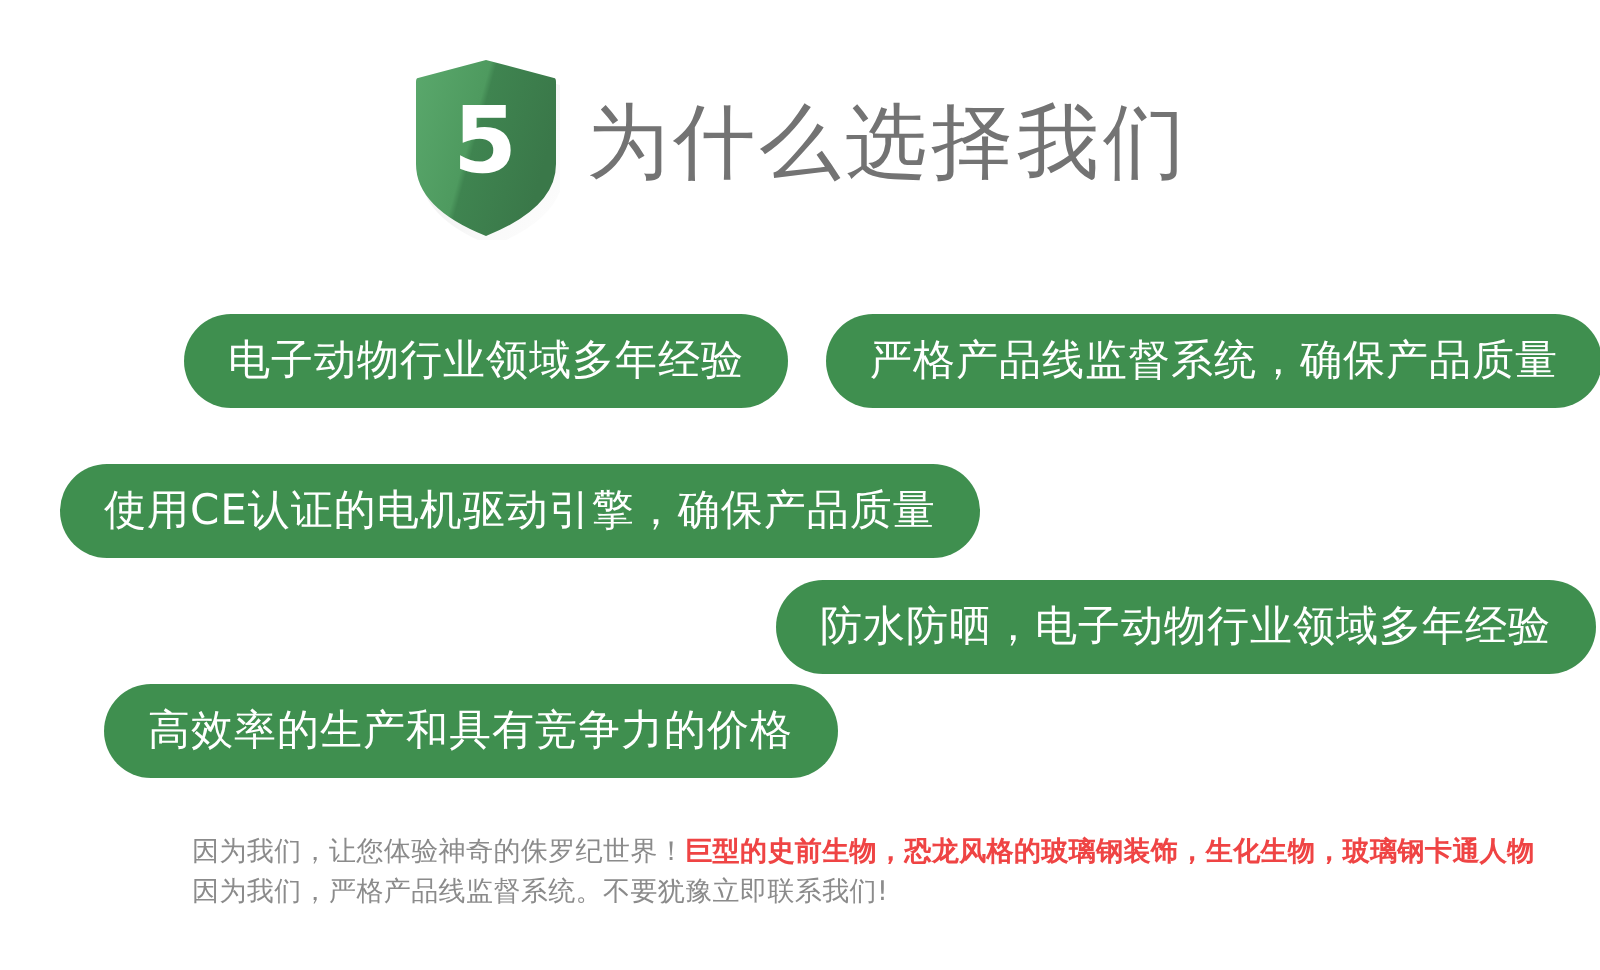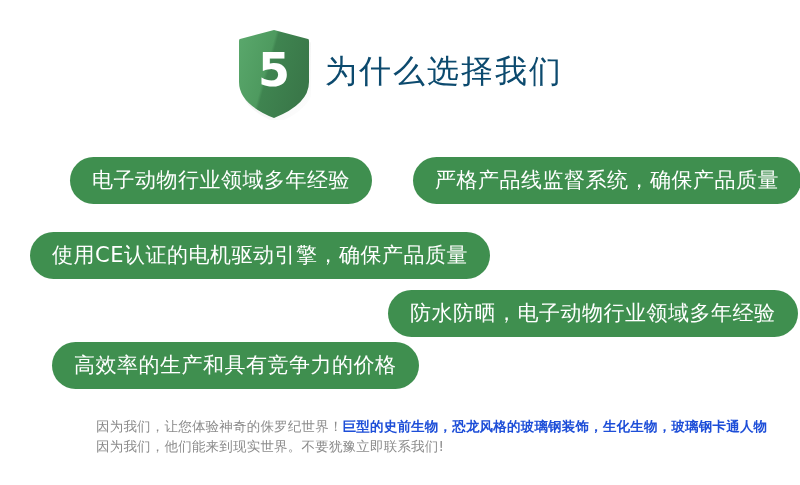--- a/index.html
+++ b/index.html
@@ -48,22 +48,22 @@
     justify-content: center;
     color: #ffffff;
     font-size: 46px;
     font-weight: bold;
     line-height: 1;
     padding-bottom: 8px;
     box-sizing: border-box;
     letter-spacing: 0;
   }
   .header-title {
-    font-size: 32px;
-    color: #0c4a6e;
+    font-size: 41px;
+    color: #737373;
     letter-spacing: 2px;
     line-height: 1;
     white-space: nowrap;
     padding-bottom: 6px;
   }
 
   
   .pill {
     position: absolute;
     background: #3f8f4f;
@@ -72,40 +72,40 @@
     font-size: 21px;
     line-height: 1;
     display: flex;
     align-items: center;
     justify-content: center;
     padding: 13px 22px;
     box-sizing: border-box;
     white-space: nowrap;
     letter-spacing: 0.5px;
   }
-  .pill-1 { left: 70px;  top: 157px; }
+  .pill-1 { left: 92px;  top: 157px; }
   .pill-2 { left: 413px; top: 157px; }
   .pill-3 { left: 30px;  top: 232px; }
   .pill-4 { left: 388px; top: 290px; }
   .pill-5 { left: 52px;  top: 342px; }
 
   
   .footer {
     position: absolute;
     left: 96px;
     top: 416px;
     width: 660px;
     font-size: 13.5px;
     line-height: 20px;
     color: #8b8b8b;
     letter-spacing: 0.2px;
   }
   .footer-line { white-space: nowrap; }
   .em-red {
-    color: #1d4ed8;
+    color: #ef4444;
     font-weight: bold;
   }
 </style>
 </head>
 <body>
 
 <div class="header">
 
   <div class="badge-wrap">
     <svg class="badge-shield" viewBox="0 0 74 92">
@@ -137,14 +137,14 @@
 <div class="pill pill-3">使用CE认证的电机驱动引擎，确保产品质量</div>
 
 <div class="pill pill-4">防水防晒，电子动物行业领域多年经验</div>
 
 <div class="pill pill-5">高效率的生产和具有竞争力的价格</div>
 
 <div class="footer">
   <div class="footer-line">
     <span>因为我们，让您体验神奇的侏罗纪世界！</span><span class="em-red">巨型的史前生物，恐龙风格的玻璃钢装饰，生化生物，玻璃钢卡通人物</span>
   </div>
-  <div class="footer-line">因为我们，他们能来到现实世界。不要犹豫立即联系我们!</div>
+  <div class="footer-line">因为我们，严格产品线监督系统。不要犹豫立即联系我们!</div>
 </div>
 
 </body></html>

